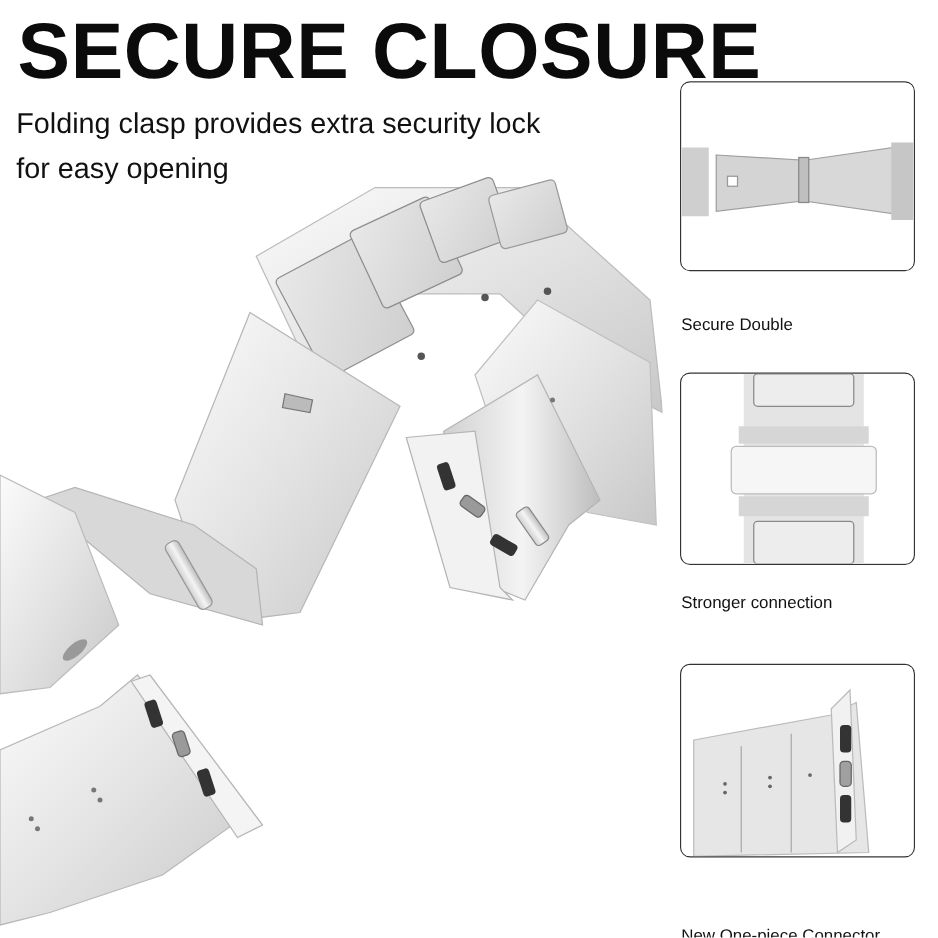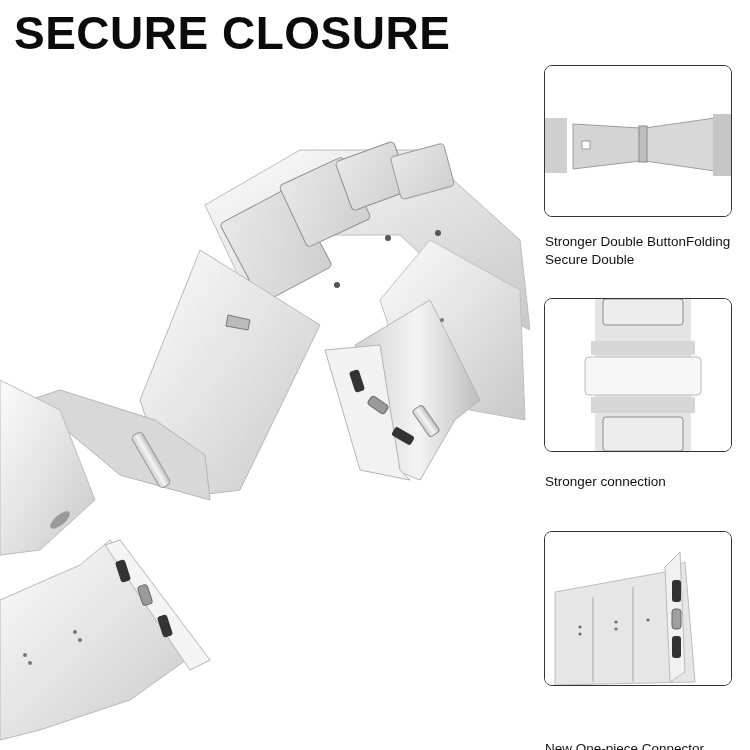--- a/index.html
+++ b/index.html
@@ -1,35 +1,36 @@
 <!DOCTYPE html>
 <html><head>
   <meta charset="utf-8">
   <style>
     html, body { margin: 0; padding: 0; background: #ffffff; }
     body { width: 750px; height: 750px; position: relative; overflow: hidden; font-family: "Liberation Sans", sans-serif; color: #111; }
-    .title { position: absolute; left: 14px; top: 10px; font-size: 46px; font-weight: 700; letter-spacing: 0.5px; line-height: 1; color: #0b0b0b; margin: 0; }
+    .title { position: absolute; left: 14px; top: 10px; font-size: 63px; font-weight: 700; letter-spacing: 0.5px; line-height: 1; color: #0b0b0b; margin: 0; }
     .subtitle { position: absolute; left: 13px; top: 80px; font-size: 23px; line-height: 36px; color: #111; margin: 0; width: 480px; }
     .hero { position: absolute; left: 0; top: 140px; width: 530px; height: 610px; }
     .card { position: absolute; left: 544px; width: 186px; border: 1.5px solid #333; border-radius: 8px; background: #fff; overflow: hidden; }
     .card svg { display: block; width: 100%; height: 100%; }
     .caption { position: absolute; left: 545px; font-size: 13.5px; line-height: 18px; color: #111; width: 205px; }
     #card1 { top: 65px; height: 150px; }
     #card2 { top: 298px; height: 152px; }
     #card3 { top: 531px; height: 153px; }
     #cap1 { top: 233px; }
     #cap2 { top: 473px; }
     #cap3 { top: 740px; }
   </style>
 </head>
 <body>
 
 <h1 class="title">SECURE CLOSURE</h1>
 <p class="subtitle">
-  <br>
+  <span>Folding clasp provides extra security lock</span><br>
+  <span>for easy opening</span>
 </p>
 
 <div class="hero">
   <svg viewBox="0 140 530 610" width="530" height="610" xmlns="http://www.w3.org/2000/svg">
     <defs>
       <linearGradient id="metal" x1="0" y1="0" x2="1" y2="1">
         <stop offset="0" stop-color="#fbfbfb"></stop>
         <stop offset="0.5" stop-color="#e3e3e3"></stop>
         <stop offset="1" stop-color="#c8c8c8"></stop>
       </linearGradient>
@@ -94,21 +95,21 @@
     <rect width="186" height="150" fill="#fff"></rect>
     <rect x="0" y="52" width="22" height="55" fill="#cfcfcf"></rect>
     <path d="M28 58 L95 62 L95 95 L28 103 Z" fill="#d4d4d4" stroke="#9e9e9e"></path>
     <path d="M100 62 L170 52 L170 105 L100 95 Z" fill="#d8d8d8" stroke="#9e9e9e"></path>
     <rect x="94" y="60" width="8" height="36" fill="#bfbfbf" stroke="#888"></rect>
     <rect x="37" y="75" width="8" height="8" fill="#fff" stroke="#999"></rect>
     <rect x="168" y="48" width="18" height="62" fill="#c6c6c6"></rect>
   </svg>
 </div>
 <div class="caption" id="cap1">
-  <span>Stronger Double ButtonFolding</span><br>
+  <br>
   <span>Secure Double</span>
 </div>
 
 <div class="card" id="card2">
   <svg viewBox="0 0 186 152" xmlns="http://www.w3.org/2000/svg">
     <rect width="186" height="152" fill="#fff"></rect>
     <rect x="50" y="0" width="96" height="152" fill="#e4e4e4"></rect>
     <rect x="58" y="0" width="80" height="26" rx="3" fill="#ededed" stroke="#8a8a8a"></rect>
     <rect x="40" y="58" width="116" height="38" rx="4" fill="#f6f6f6" stroke="#bcbcbc"></rect>
     <rect x="46" y="42" width="104" height="14" fill="#d6d6d6"></rect>

